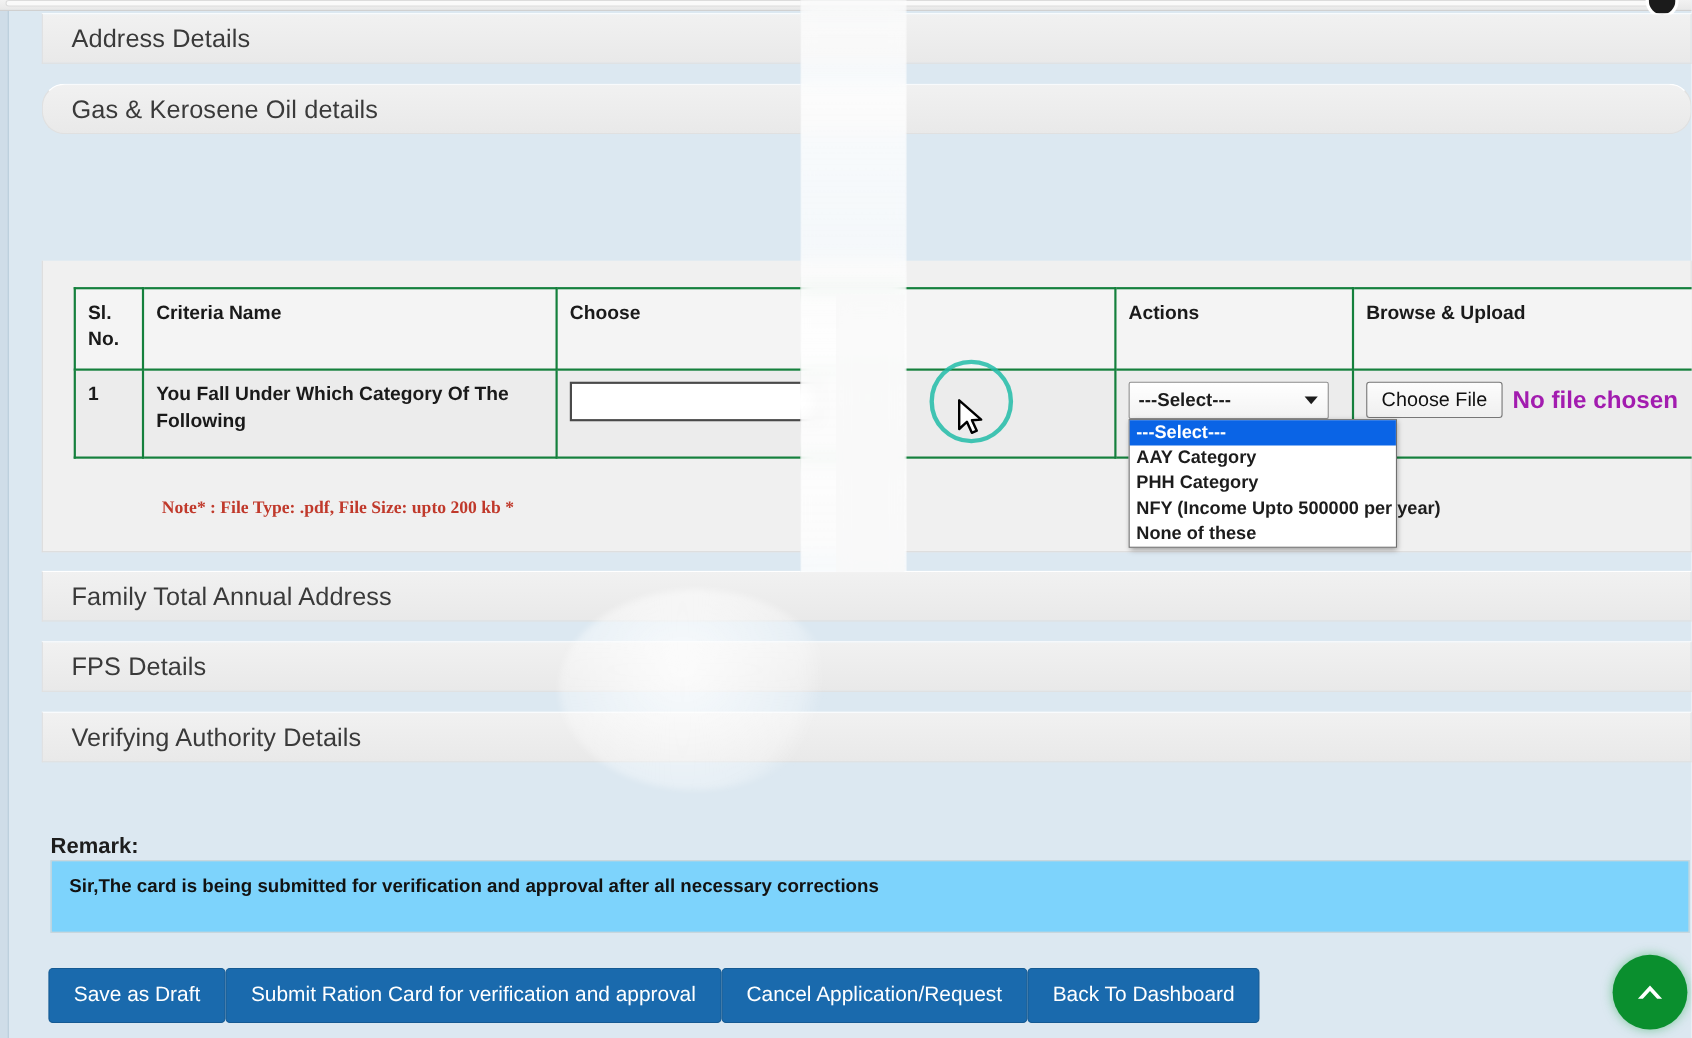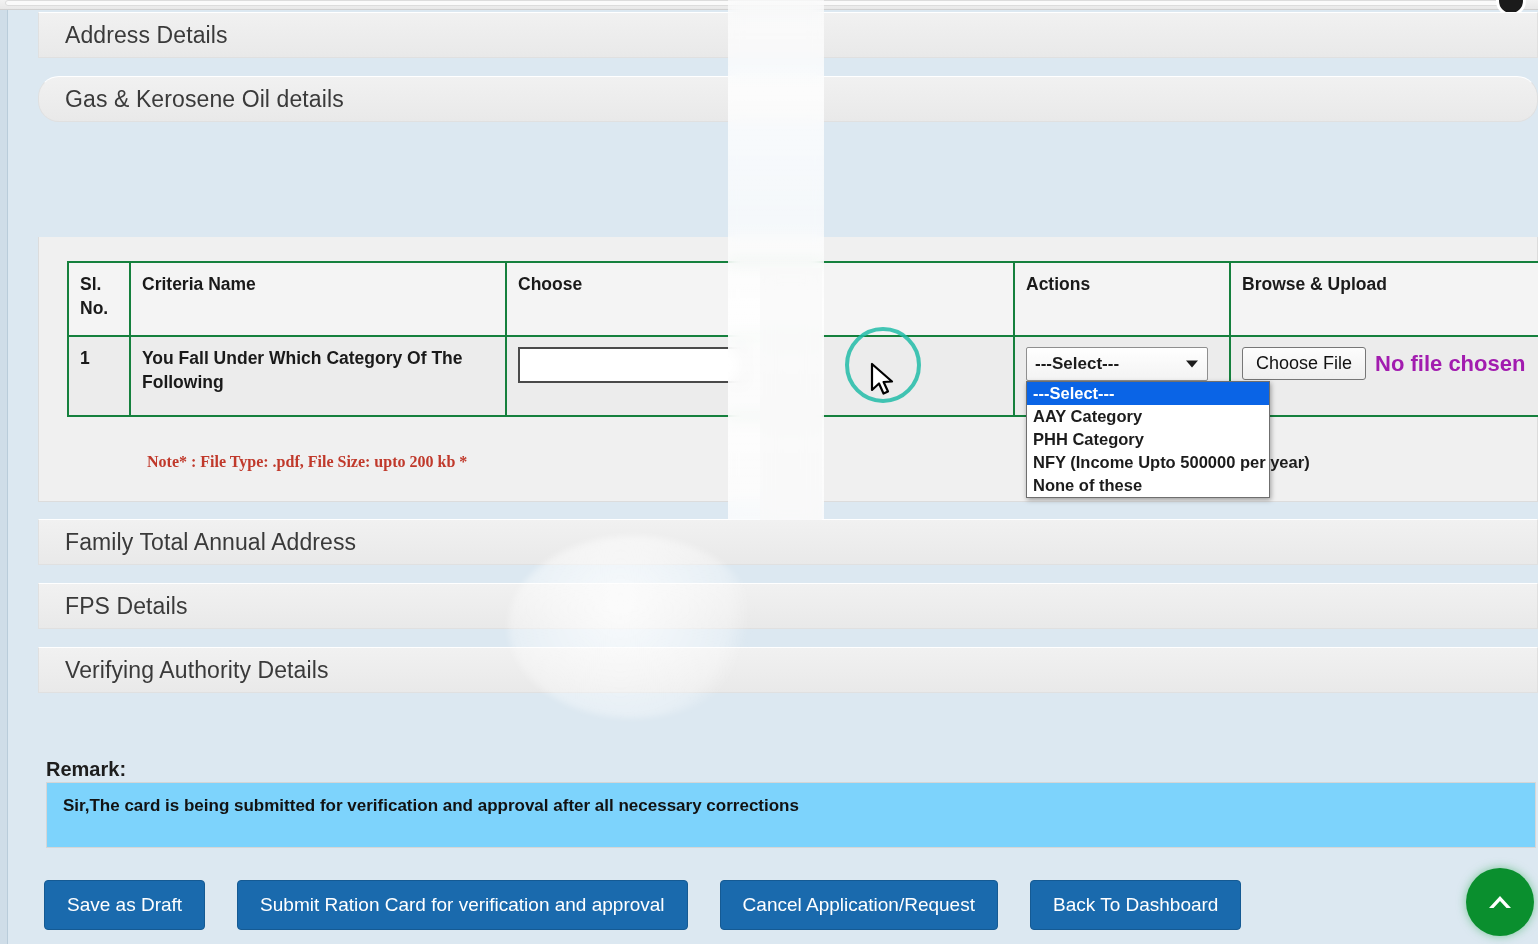--- a/index.html
+++ b/index.html
@@ -182,21 +182,21 @@
   .remark-box {
     position: absolute; left: 46px; top: 782px;
     width: 1490px; height: 66px;
     background: #7dd3fc;
     border: 1px solid #d6d6d6;
     padding: 13px 16px;
   }
   .remark-text { font-size: 17px; font-weight: bold; color: #121212; }
 
   
-  .btnbar { position: absolute; left: 44px; top: 880px; display: flex; gap: 32px; }
+  .btnbar { position: absolute; left: 44px; top: 880px; display: flex; }
   .btn {
     background: #1a6aad;
     border: 1px solid #155a93;
     border-radius: 4px;
     color: #ffffff;
     font-size: 19px;
     font-weight: 400;
     padding: 0 22px;
     height: 50px;
     display: flex; align-items: center; justify-content: center;

